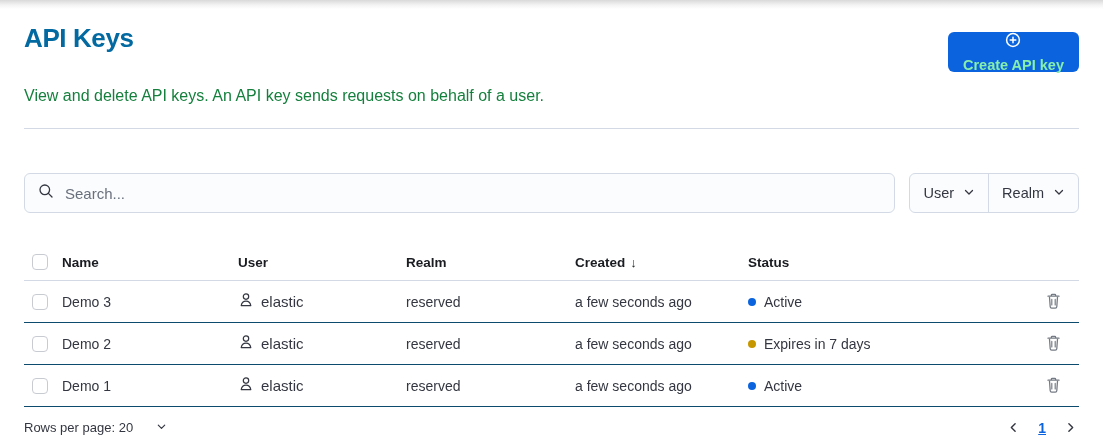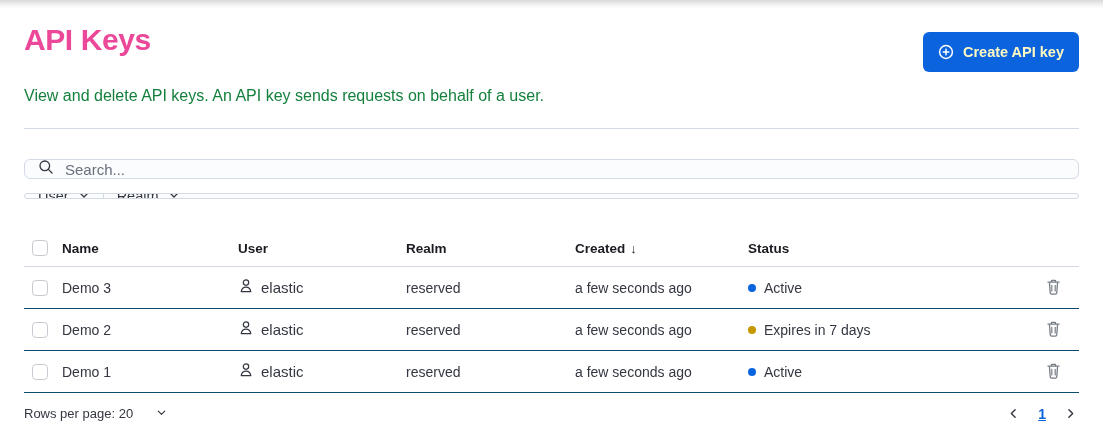--- a/index.html
+++ b/index.html
@@ -4,35 +4,35 @@
 <style>
   * { margin: 0; padding: 0; box-sizing: border-box; }
   html, body { width: 1103px; height: 441px; background: #ffffff; overflow: hidden; }
   body { font-family: "Liberation Sans", sans-serif; color: #343741; position: relative; }
 
   .top-shade { height: 9px; width: 100%; background: linear-gradient(#d9d9d9, #f3f3f3 55%, #ffffff); }
 
   .content { padding: 0 24px; }
 
   .header-row { display: flex; justify-content: space-between; align-items: flex-start; padding-top: 14px; }
-  .page-title { font-size: 30px; font-weight: 700; color: #ec4899; letter-spacing: -0.4px; }
+  .page-title { font-size: 26px; font-weight: 700; color: #0369a1; letter-spacing: -0.4px; }
 
   .create-btn {
     display: inline-flex; align-items: center; gap: 9px;
     height: 40px; padding: 0 15px; border: none; border-radius: 6px;
-    background: #0b64dd; color: #fef9c3; font-family: inherit;
-    font-size: 14.5px; font-weight: 700; cursor: pointer; margin-top: 9px;
+    background: #0b64dd; color: #86efac; font-family: inherit;
+    font-size: 14.5px; font-weight: 700; cursor: pointer; margin-top: 9px; flex-direction: column;
   }
   .create-btn svg { display: block; }
 
   .page-subtitle { font-size: 16px; color: #15803d; margin-top: 15px; }
 
   .divider { border: none; border-top: 1px solid #d3dae6; margin-top: 23px; }
 
-  .toolbar { display: flex; gap: 14px; margin-top: 30px; height: 40px; flex-direction: column; }
+  .toolbar { display: flex; gap: 14px; margin-top: 44px; height: 40px; }
   .search-box { position: relative; flex: 1; background: #fbfcfd; border: 1px solid #d3dae6; border-radius: 6px; }
   .search-box .search-icon { position: absolute; left: 13px; top: 50%; transform: translateY(-50%); color: #343741; }
   .search-box input {
     width: 100%; height: 100%; border: none; background: transparent; outline: none;
     padding: 0 12px 0 40px; font-family: inherit; font-size: 15px; color: #343741; border-radius: 6px;
   }
   .search-box input::placeholder { color: #69707d; }
 
   .filter-group { display: flex; border: 1px solid #d3dae6; border-radius: 6px; background: #fbfcfd; overflow: hidden; }
   .filter-btn {

